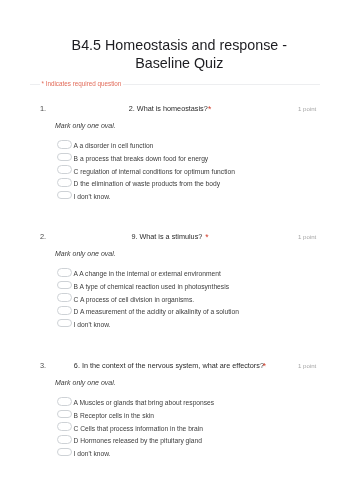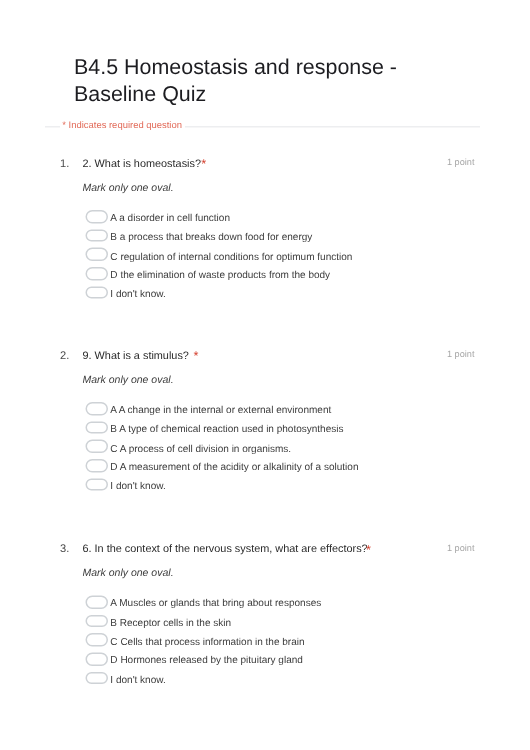--- a/index.html
+++ b/index.html
@@ -1,19 +1,19 @@
 <!DOCTYPE html>
 <html><head>
 <meta charset="utf-8">
 <title>Baseline Quiz</title>
 <style>
   html,body{margin:0;padding:0;}
   body{width:353px;height:500px;background:#ffffff;
        font-family:"Liberation Sans",sans-serif;}
-  .page{position:relative;width:353px;height:500px;overflow:hidden;background:#ffffff;}
+  .page{position:relative;width:353px;height:500px;overflow:hidden;background:#ffffff;text-align:center;}
   
   .title,.reqnote,.qnum,.qtext,.points,.mark,.olabel{transform:translateZ(0);}
 
   
   .title{position:absolute;left:49.3px;top:36.3px;width:260px;
          font-size:14.3px;line-height:18px;color:#1d1d21;font-weight:400;}
 
   .reqnote-wrap{position:absolute;left:30px;top:78px;width:290px;height:12px;}
   .reqrule{position:absolute;left:0;top:6px;width:290px;height:1px;background:#edeef0;}
   .reqnote{position:absolute;left:10px;top:1.6px;background:#ffffff;padding:0 1.5px;

